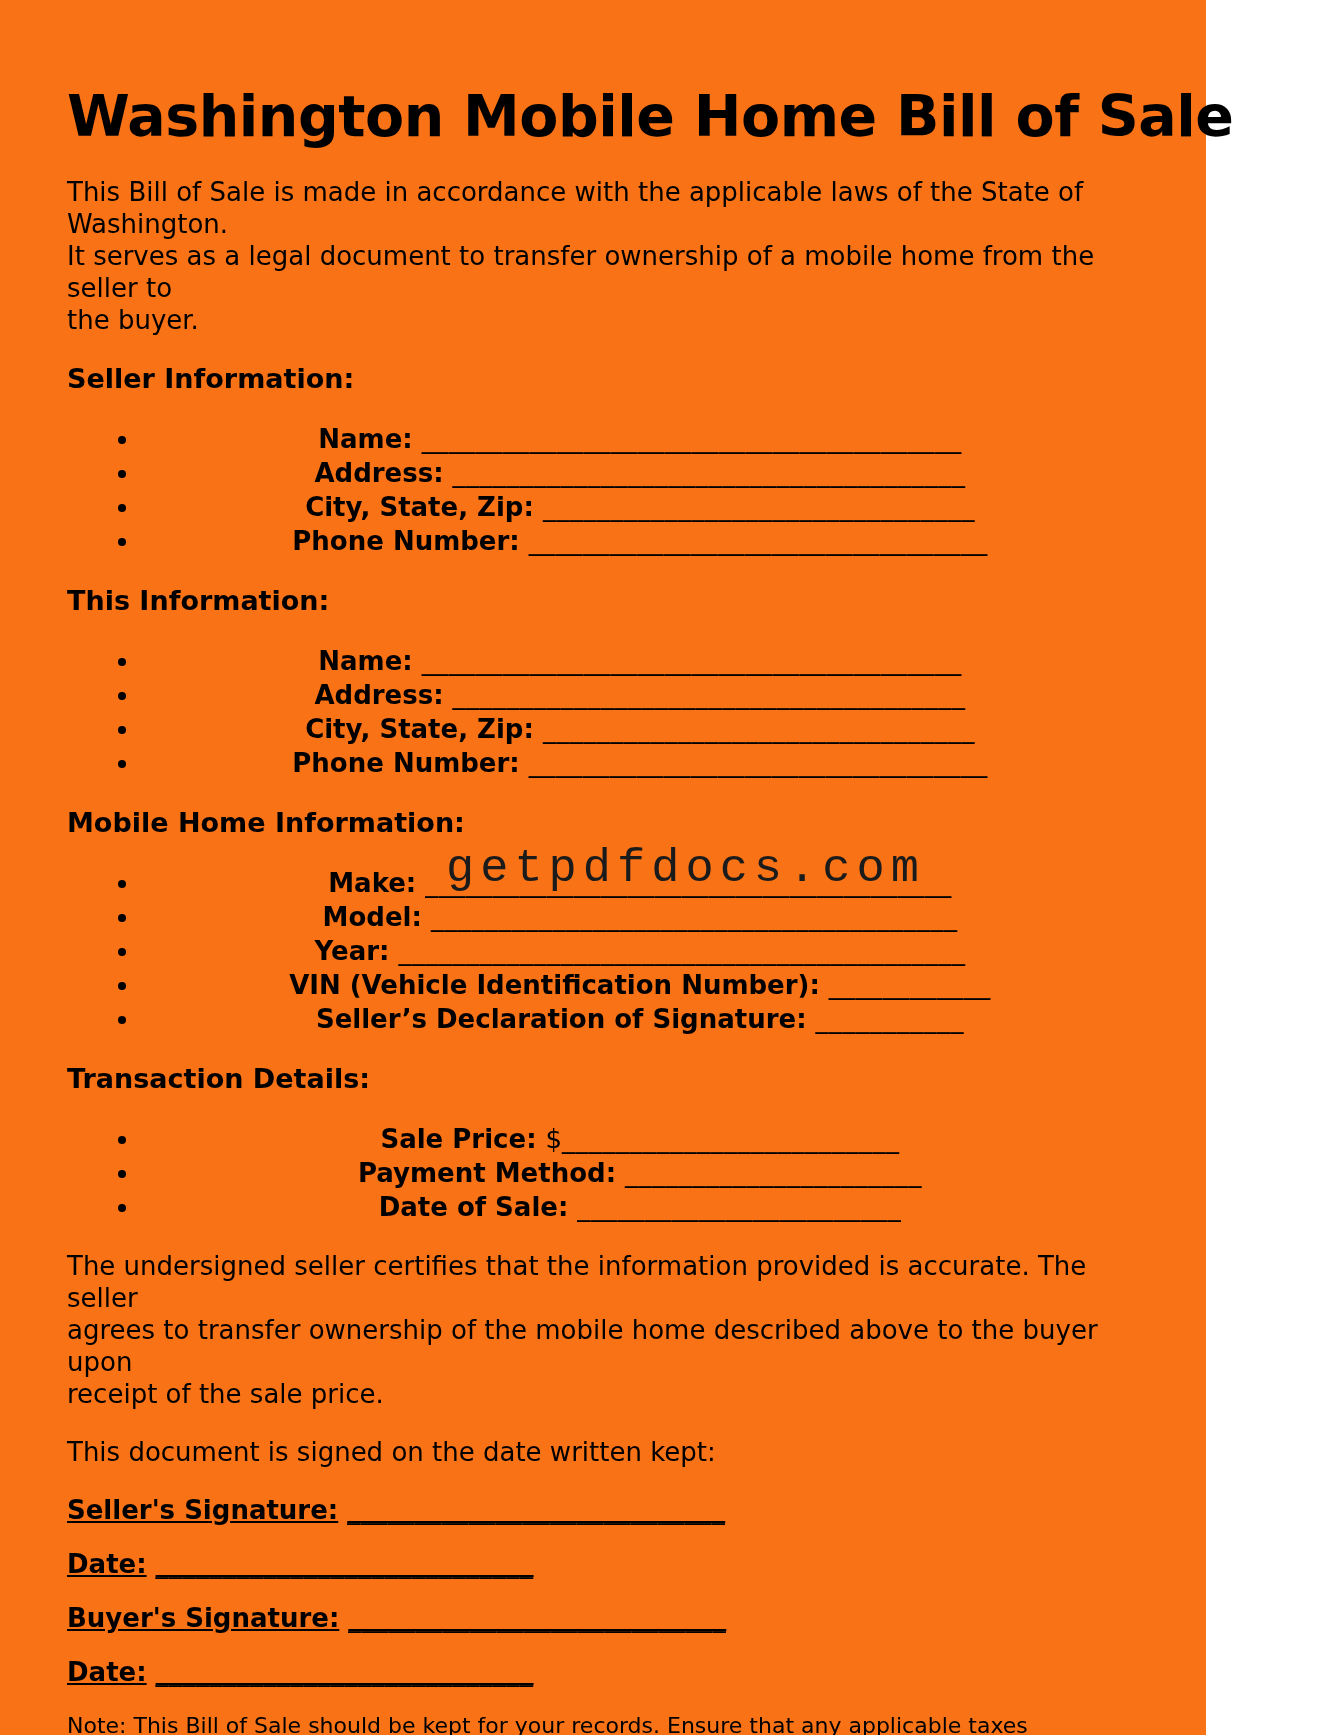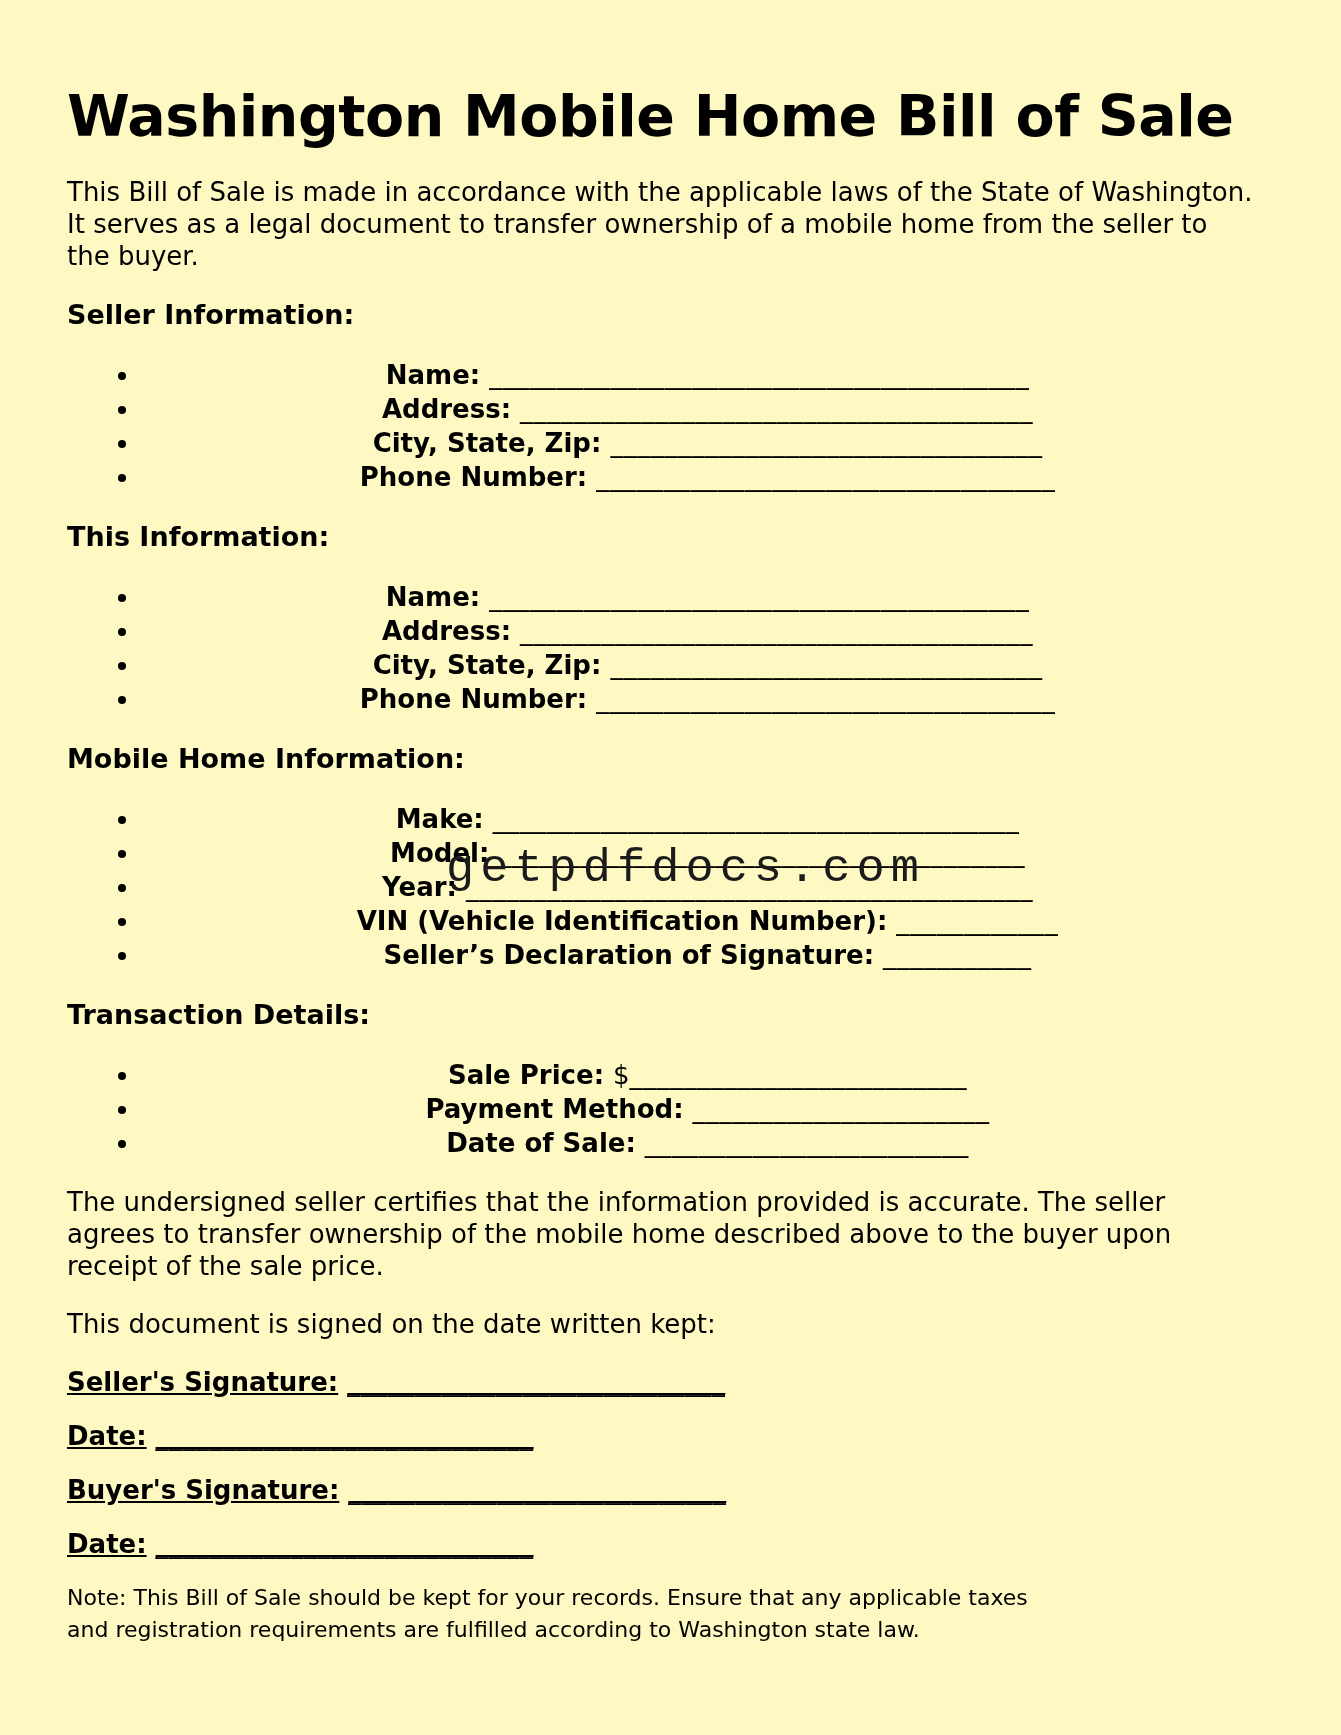--- a/index.html
+++ b/index.html
@@ -10,24 +10,24 @@
   body {
     width: 1341px;
     height: 1735px;
     overflow: hidden;
     color: #000000;
     font-family: "DejaVu Sans", "Liberation Sans", sans-serif;
   }
   .page {
     position: relative;
     box-sizing: border-box;
-    width: 1341px;
+    width: 1206px;
     height: 1735px;
     padding: 84px 67px 0 67px;
-    background: #fef9c3;
+    background: #f97316;
   }
   h1.doc-title {
     margin: 0 0 28px 0;
     font-size: 57px;
     line-height: 64px;
     font-weight: bold;
     letter-spacing: -0.5px;
     white-space: nowrap;
   }
   p.body-text {

